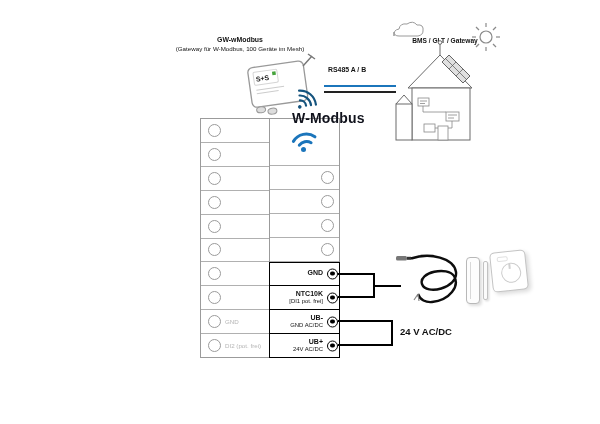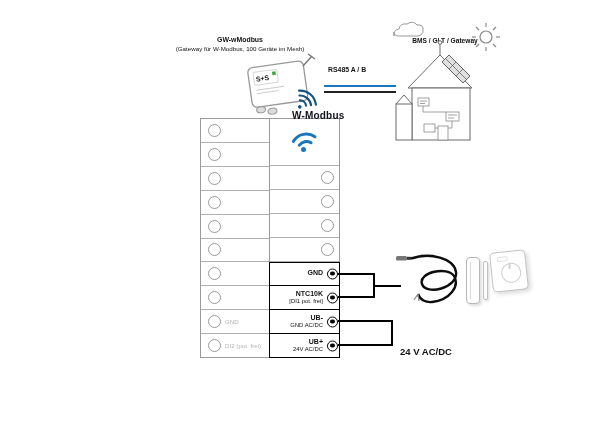--- a/index.html
+++ b/index.html
@@ -5,23 +5,23 @@
   html,body { margin:0; padding:0; background:#fff; }
   .canvas { position:relative; width:600px; height:424px; background:#ffffff;
             font-family:"Liberation Sans", sans-serif; color:#111; overflow:hidden; }
   .abs { position:absolute; }
 
   
   .lbl-title    { left:158px; top:36px;  width:164px; text-align:center; font-size:6.9px; font-weight:bold; }
   .lbl-sub      { left:148px; top:45px;  width:184px; text-align:center; font-size:6.2px; }
   .lbl-rs485    { left:328px; top:66px;  font-size:6.9px; font-weight:bold; }
   .lbl-bms      { left:402px; top:37px;  width:86px; text-align:center; font-size:6.6px; font-weight:bold; }
-  .lbl-wmodbus  { left:292px; top:110px; font-size:10px; font-weight:bold; letter-spacing:.2px; color:#10121c; }
+  .lbl-wmodbus  { left:292px; top:110px; font-size:14px; font-weight:bold; letter-spacing:.2px; color:#10121c; }
   .lbl-external { left:398px; top:237px; font-size:7.2px; font-weight:bold; }
-  .lbl-power    { left:400px; top:326px; font-size:9.5px; font-weight:bold;margin-top:20px; }
+  .lbl-power    { left:400px; top:326px; font-size:9.5px; font-weight:bold; }
 
   
   .col { position:absolute; top:118px; height:240px; border:1px solid #9b9b9b;
          box-sizing:border-box; display:flex; flex-direction:column; background:#fff; }
   .col-left  { left:200px; width:70px; }
   .col-right { left:269px; width:71px; }
   .cell { flex:1; display:flex; align-items:center; border-top:1px solid #b0b0b0; position:relative; }
   .cell:first-child { border-top:none; }
   .cell.merged { flex:2; justify-content:center; }
   .circle { width:11px; height:11px; border:1px solid #9b9b9b; border-radius:50%;

